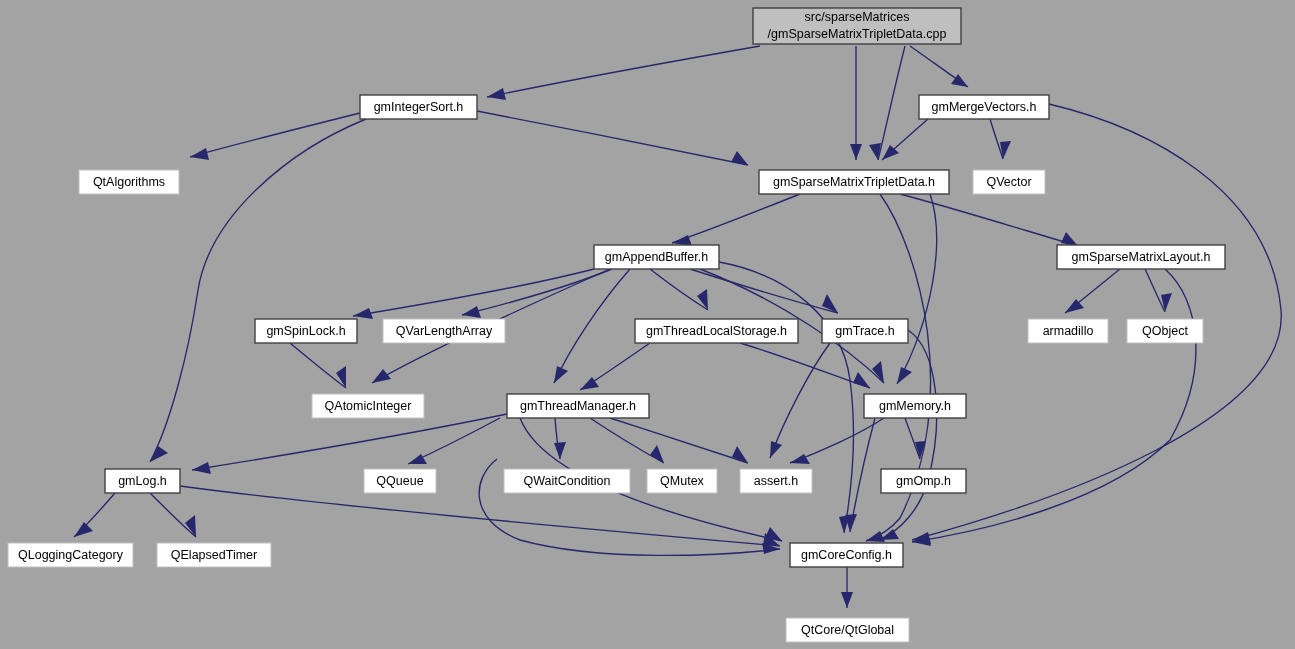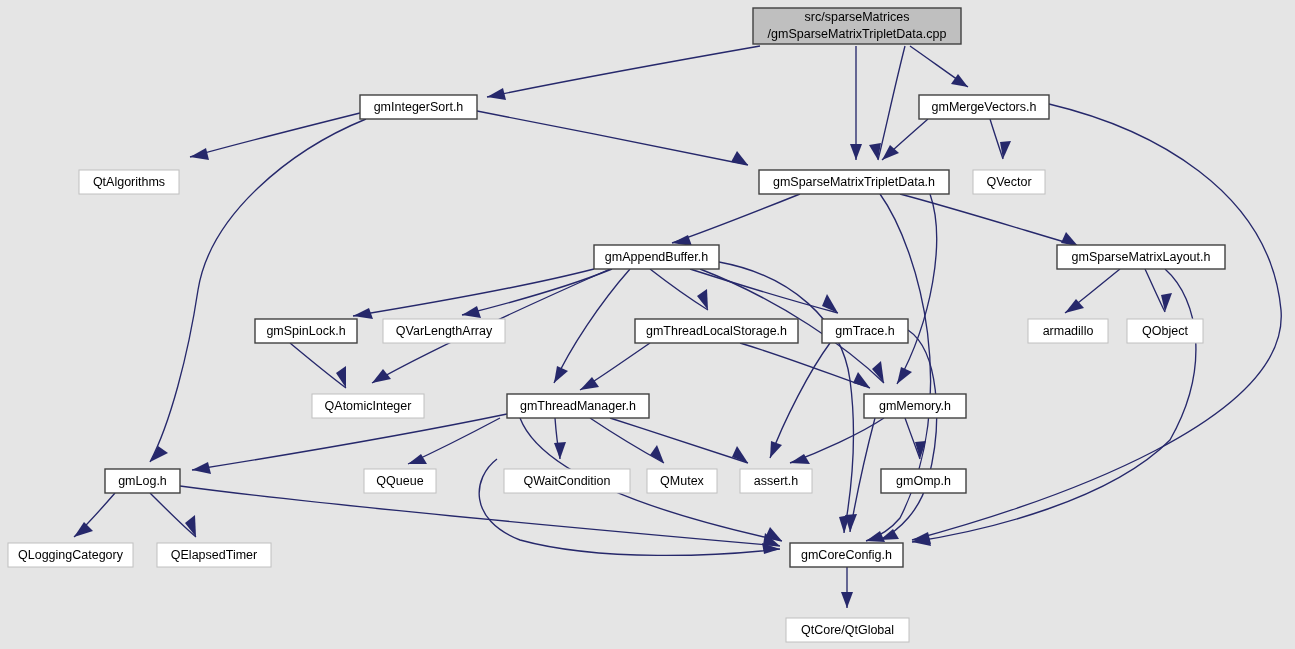--- a/index.html
+++ b/index.html
@@ -7,21 +7,21 @@
     padding: 0;
     background: #ffffff;
   }
   body {
     font-family: "Liberation Sans", sans-serif;
   }
   #graph-root {
     position: relative;
     width: 1295px;
     height: 649px;
-    background: #e5e5e5;
+    background: #a3a3a3;
     overflow: hidden;
   }
   svg#dep-graph {
     display: block;
     width: 1295px;
     height: 649px;
   }
   .node-box {
     fill: #ffffff;
     stroke: #c0c0c0;

